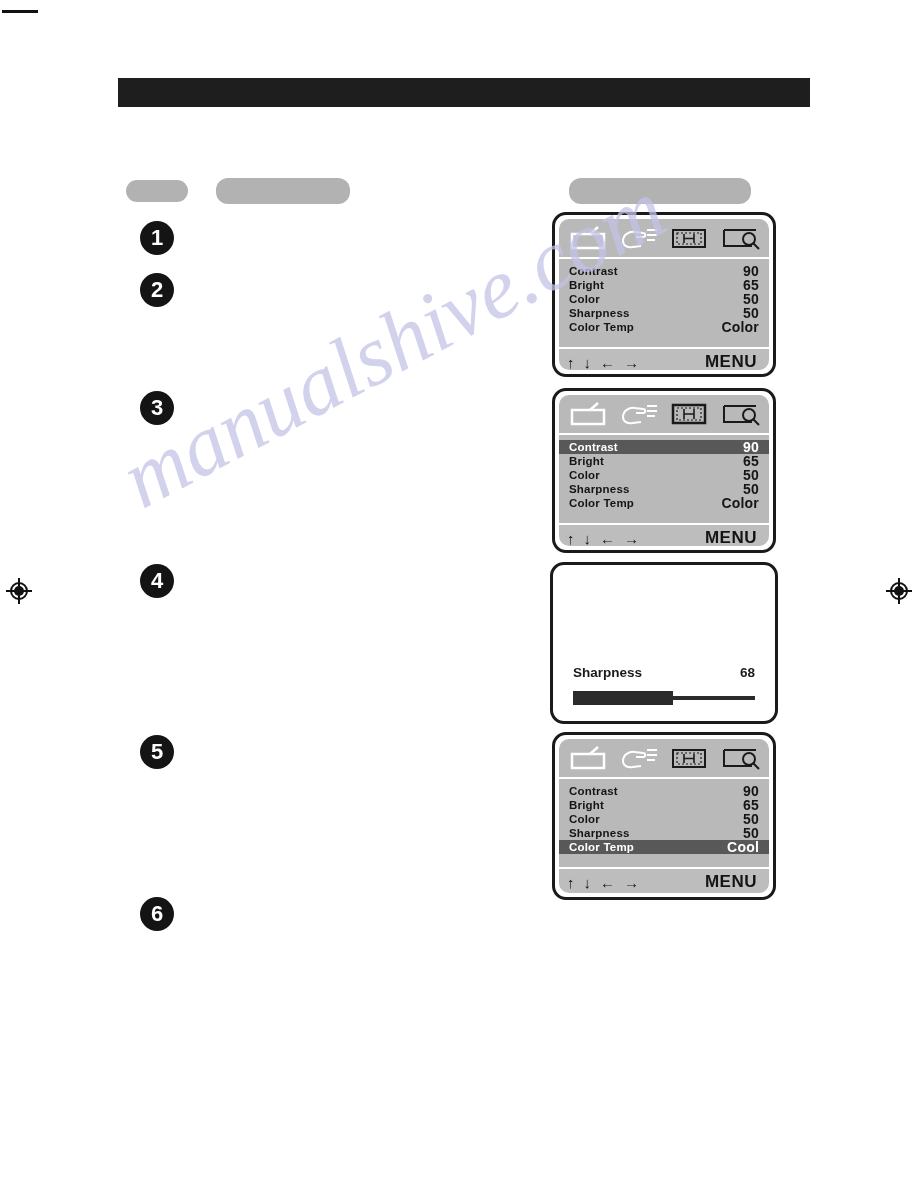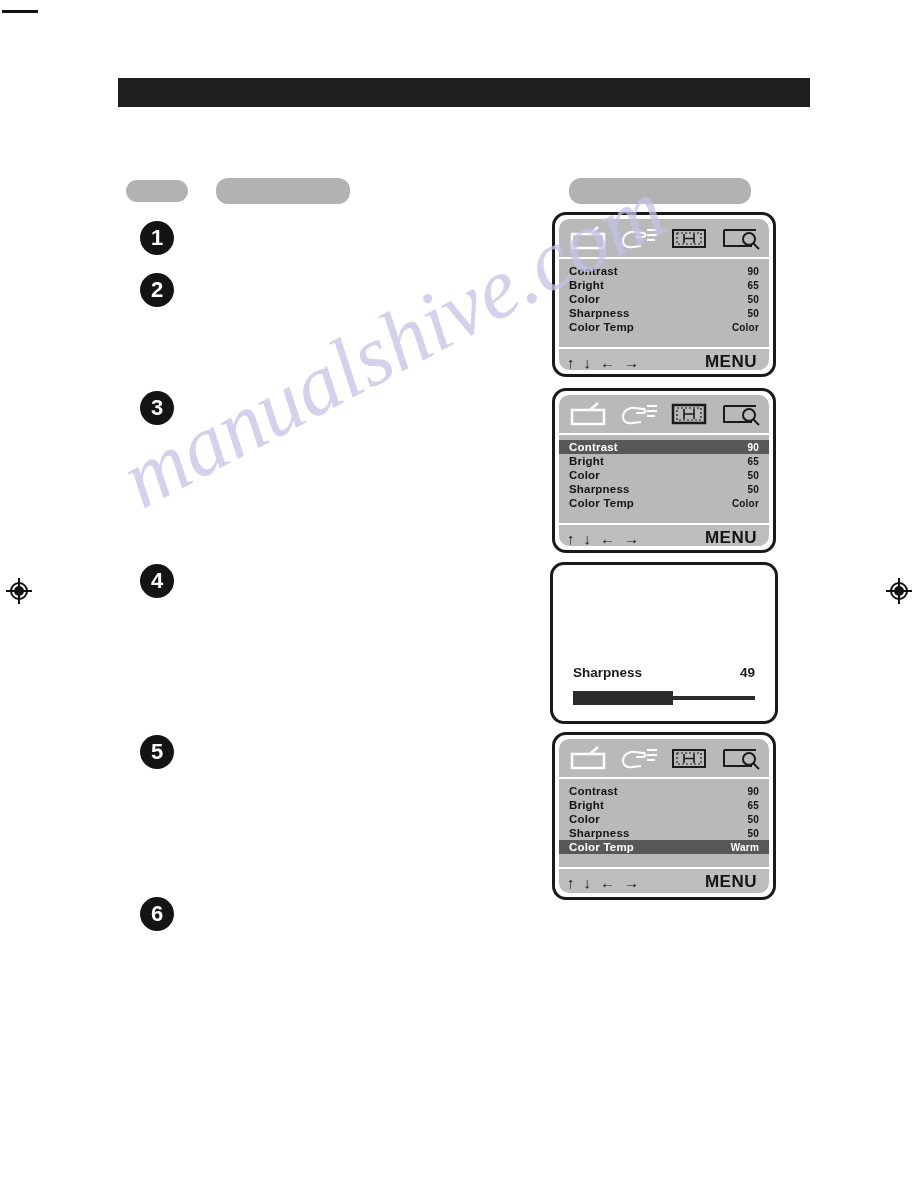--- a/index.html
+++ b/index.html
@@ -151,21 +151,21 @@
     font-size: 11.5px;
     font-weight: bold;
     color: #151515;
     font-family: "Liberation Sans", sans-serif;
     letter-spacing: 0.2px;
   }
   .menu-row.highlight {
     background: #585858;
     color: #ffffff;
   }
-  .menu-row .val { font-size: 10px; }
+  .menu-row .val { font-size: 14px; }
   .menu-spacer { height: 10px; background: #b9b9b9; }
 
   
   .nav-bar {
     background: #bdbdbd;
     border-top: 2px solid #ffffff;
     height: 26px;
     display: flex;
     align-items: center;
     padding: 0 8px;
@@ -417,21 +417,21 @@
       </div>
 
     </div>
   </div>
 
   <div class="osd osd-3">
     <div class="osd-inner">
       <div class="sharp-body">
         <div class="sharp-row">
           <span>Sharpness</span>
-          <span>49</span>
+          <span>68</span>
         </div>
         <div class="sharp-track"></div>
         <div class="sharp-fill" id="sharpFill" style="width: calc(55% - 17.6px);"></div>
       </div>
     </div>
   </div>
 
   <div class="osd osd-4">
     <div class="osd-inner">
 
@@ -481,21 +481,21 @@
         <div class="menu-row">
           <span>Color</span>
           <span class="val">50</span>
         </div>
         <div class="menu-row">
           <span>Sharpness</span>
           <span class="val">50</span>
         </div>
         <div class="menu-row highlight">
           <span>Color Temp</span>
-          <span class="val">Warm</span>
+          <span class="val">Cool</span>
         </div>
         <div class="menu-spacer"></div>
       </div>
 
       <div class="nav-bar">
         <div class="nav-arrows">
           <span>↑</span>
           <span>↓</span>
           <span>←</span>
           <span>→</span>

